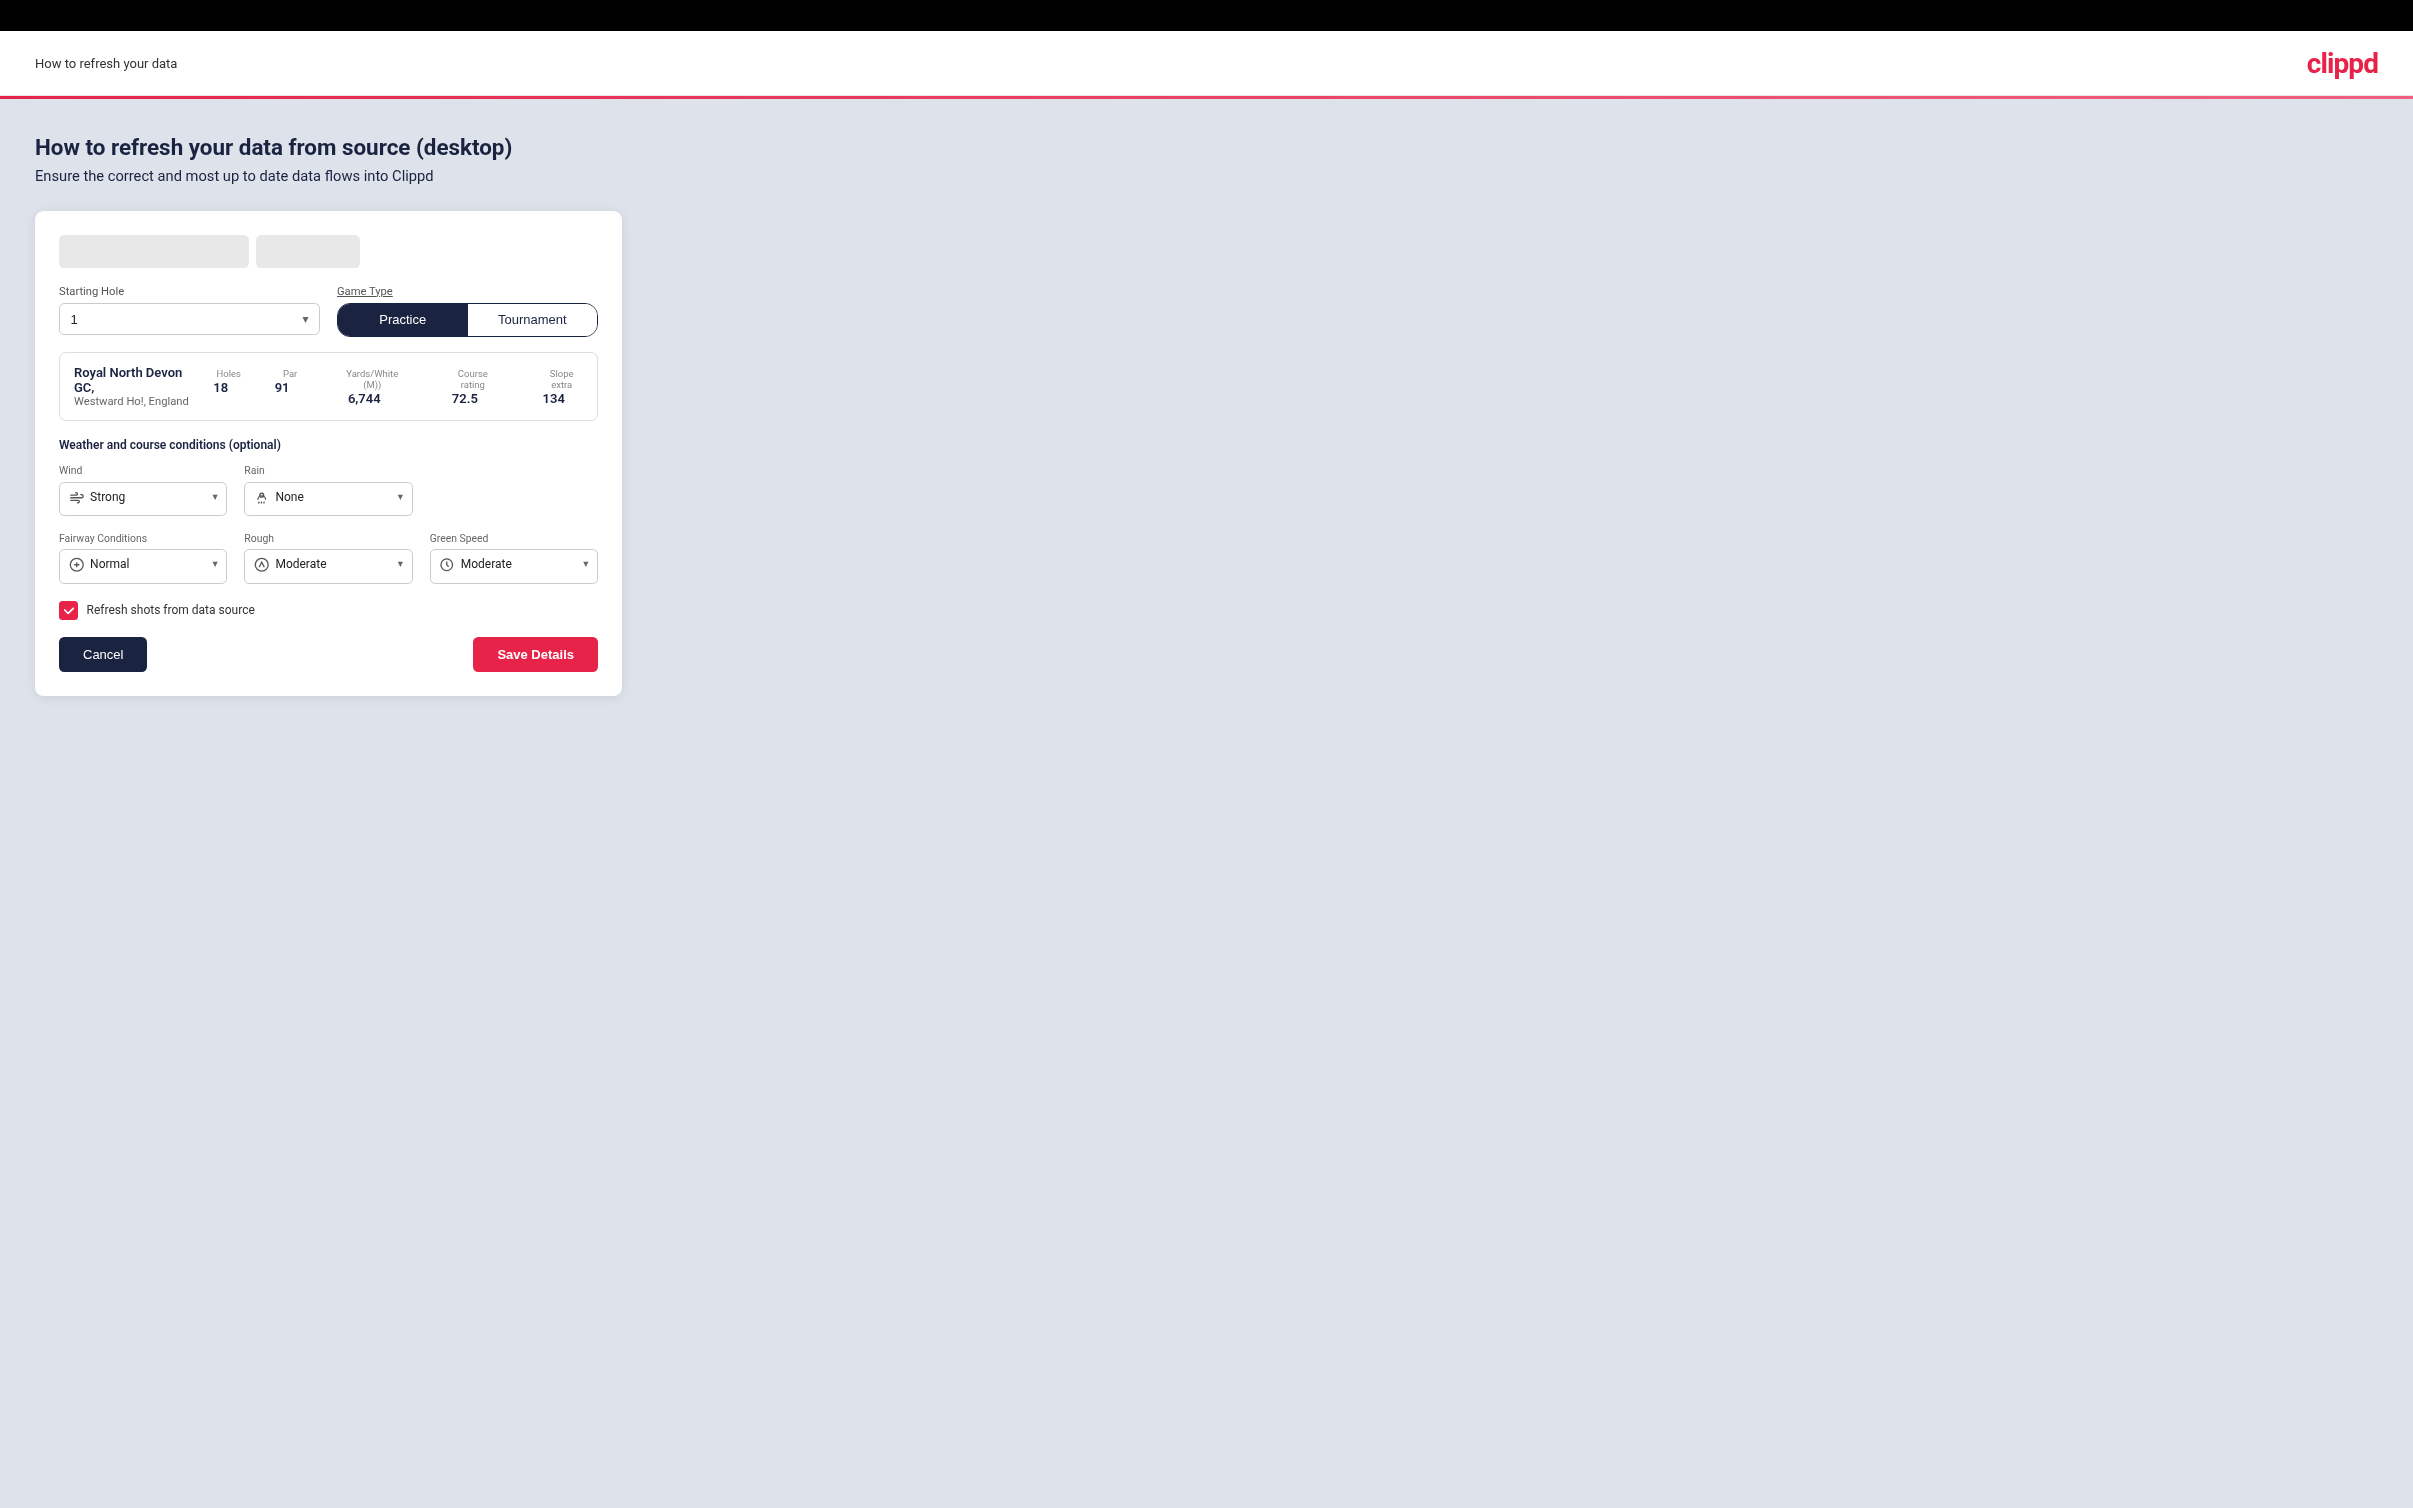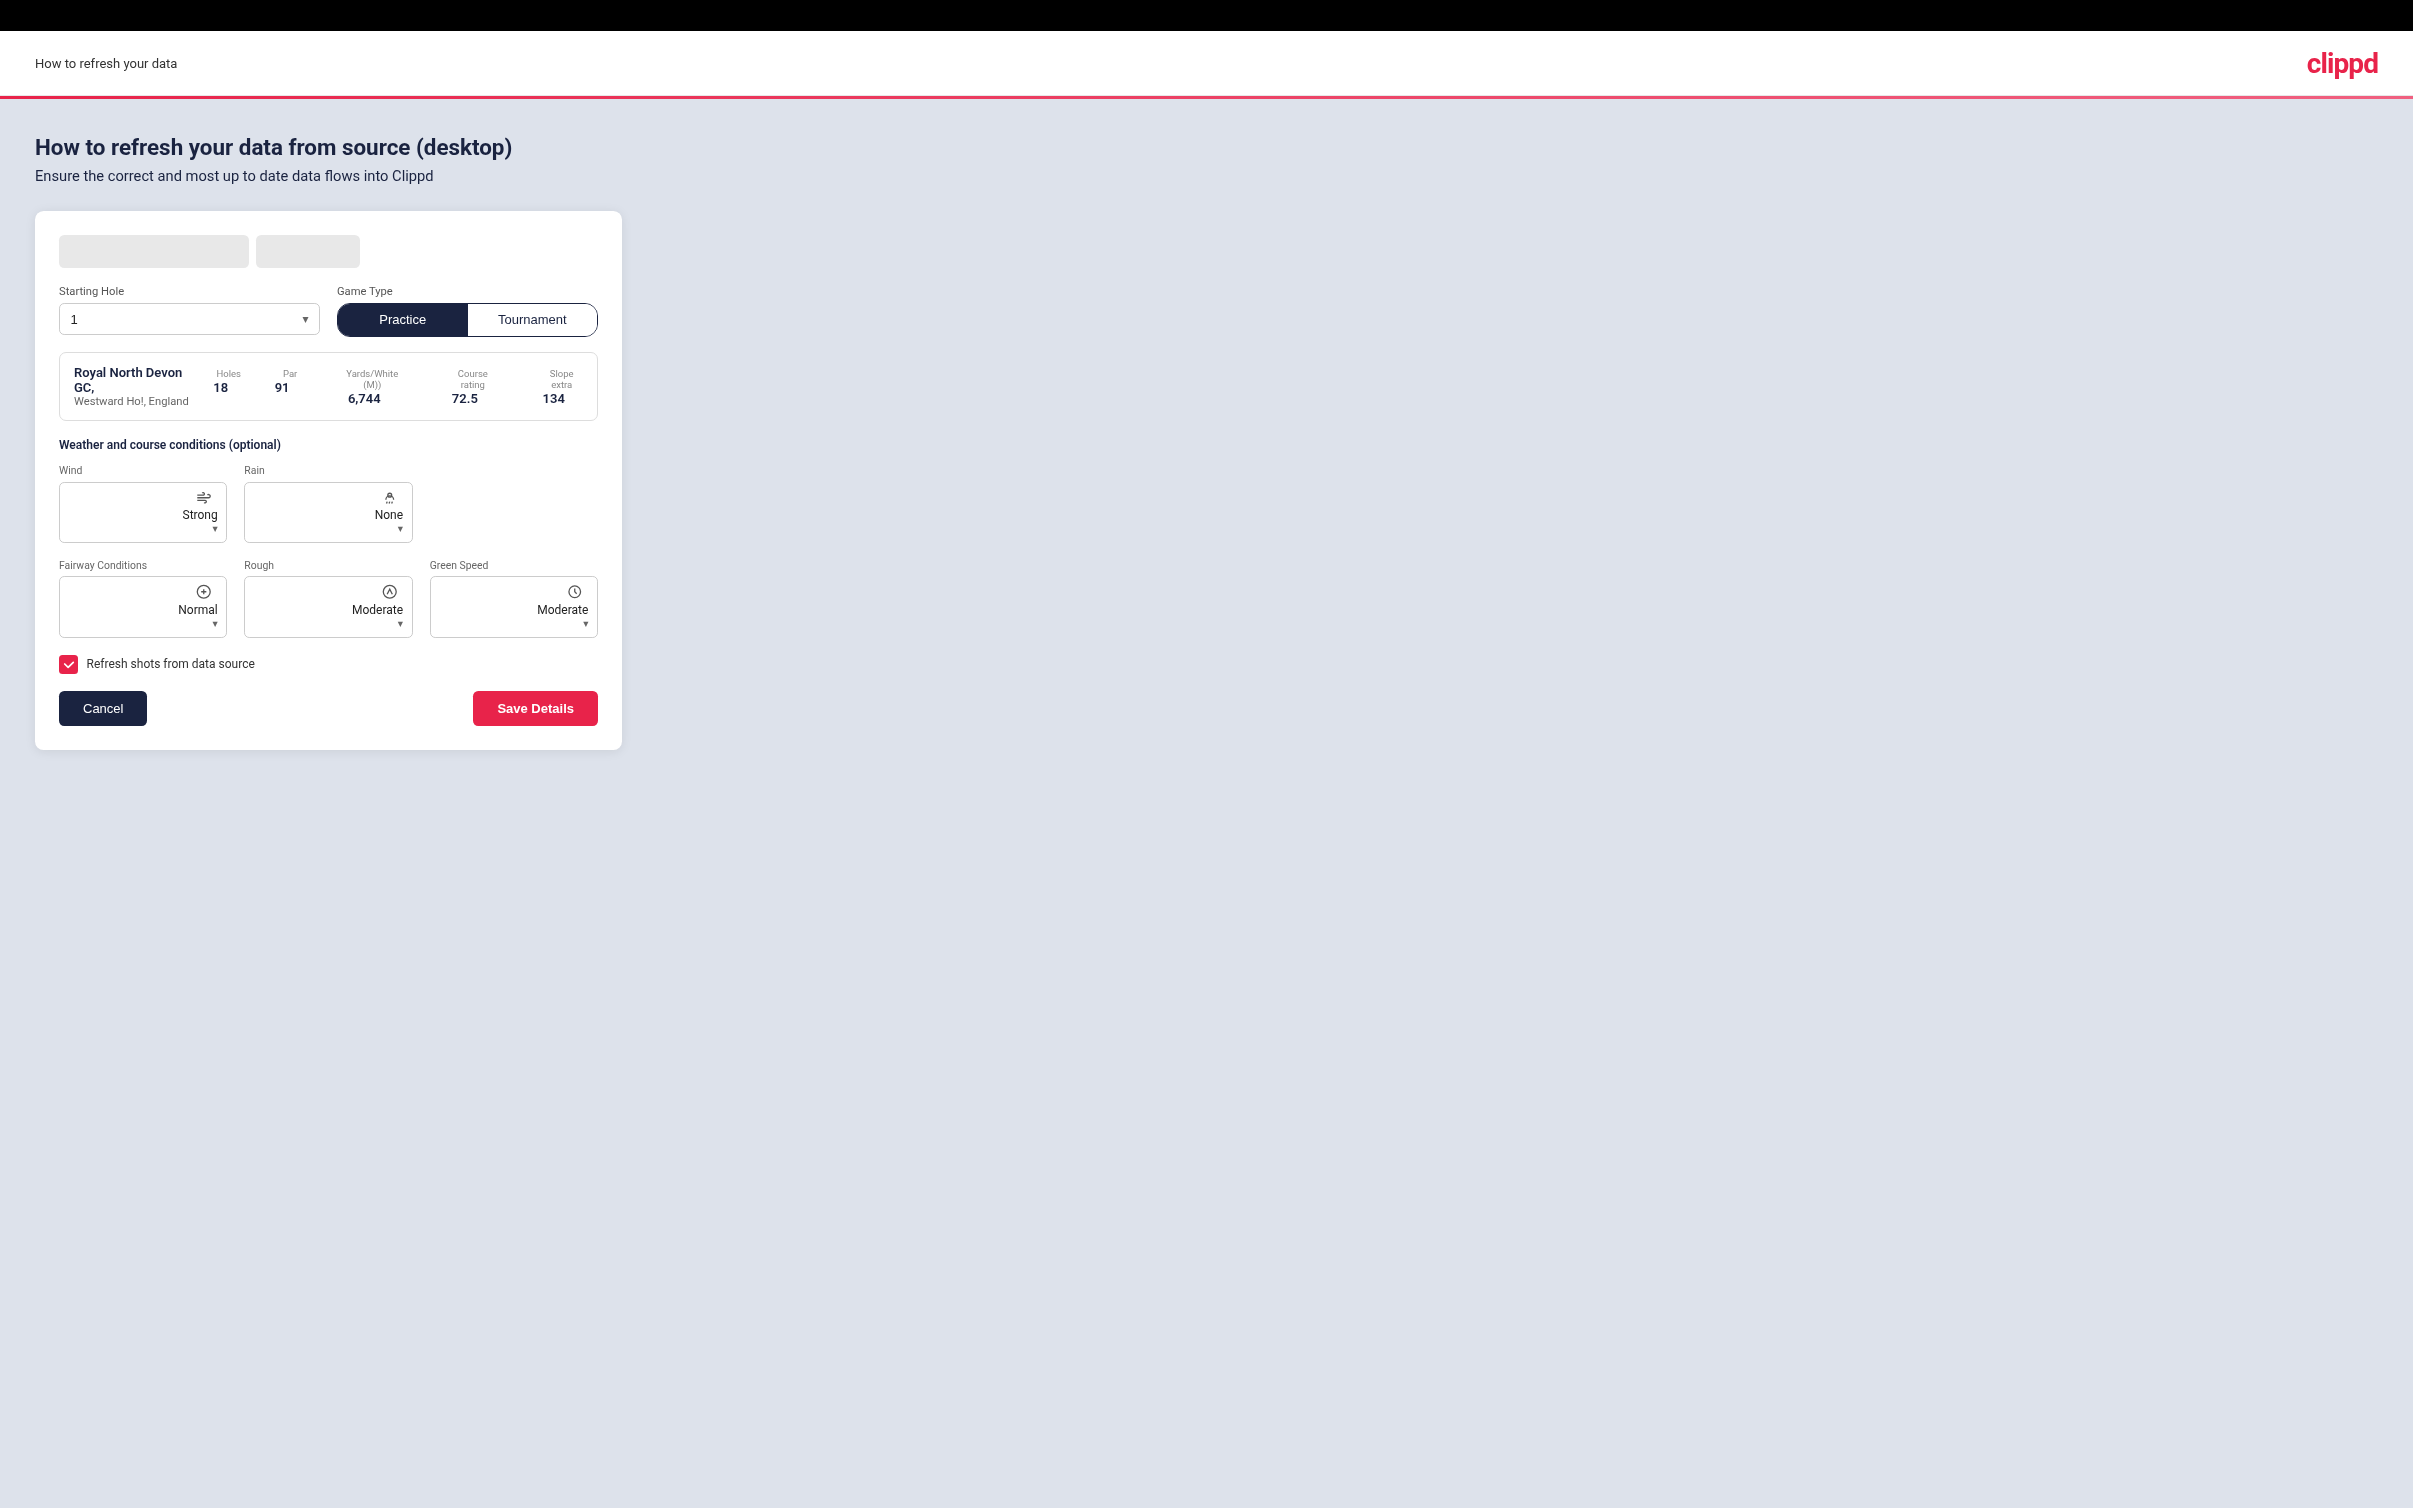--- a/index.html
+++ b/index.html
@@ -120,20 +120,21 @@
       font-size: 12px;
     }
     .game-type-group {
       flex: 1;
     }
     .game-type-group label {
       display: block;
       font-size: 11.2px;
       color: #555;
       margin-bottom: 5.2px;
+      text-decoration: underline;
     }
     .game-type-buttons {
       display: flex;
       border-radius: 13px;
       overflow: hidden;
       border: 1.3px solid #1a2340;
     }
     .game-type-btn {
       flex: 1;
       padding: 8.6px;
@@ -258,28 +259,27 @@
       max-width: 276px;
       padding-top: 52px;
     }
     .side-text p {
       font-size: 14.7px;
       color: #1a2340;
       line-height: 1.6;
     }
     .select-with-icon {
       display: flex;
-      align-items: flex-end;
+      align-items: flex-start;
       border: 1.3px solid #ccc;
       border-radius: 5.2px;
       padding: 7px 8.6px;
       background: #fff;
       position: relative;
       cursor: pointer;
-      flex-direction: column;
     }
     .select-with-icon span.icon-svg {
       margin-right: 6px;
       flex-shrink: 0;
     }
     .select-with-icon span.label-text {
       flex: 1;
       font-size: 12px;
       color: #222;
     }

